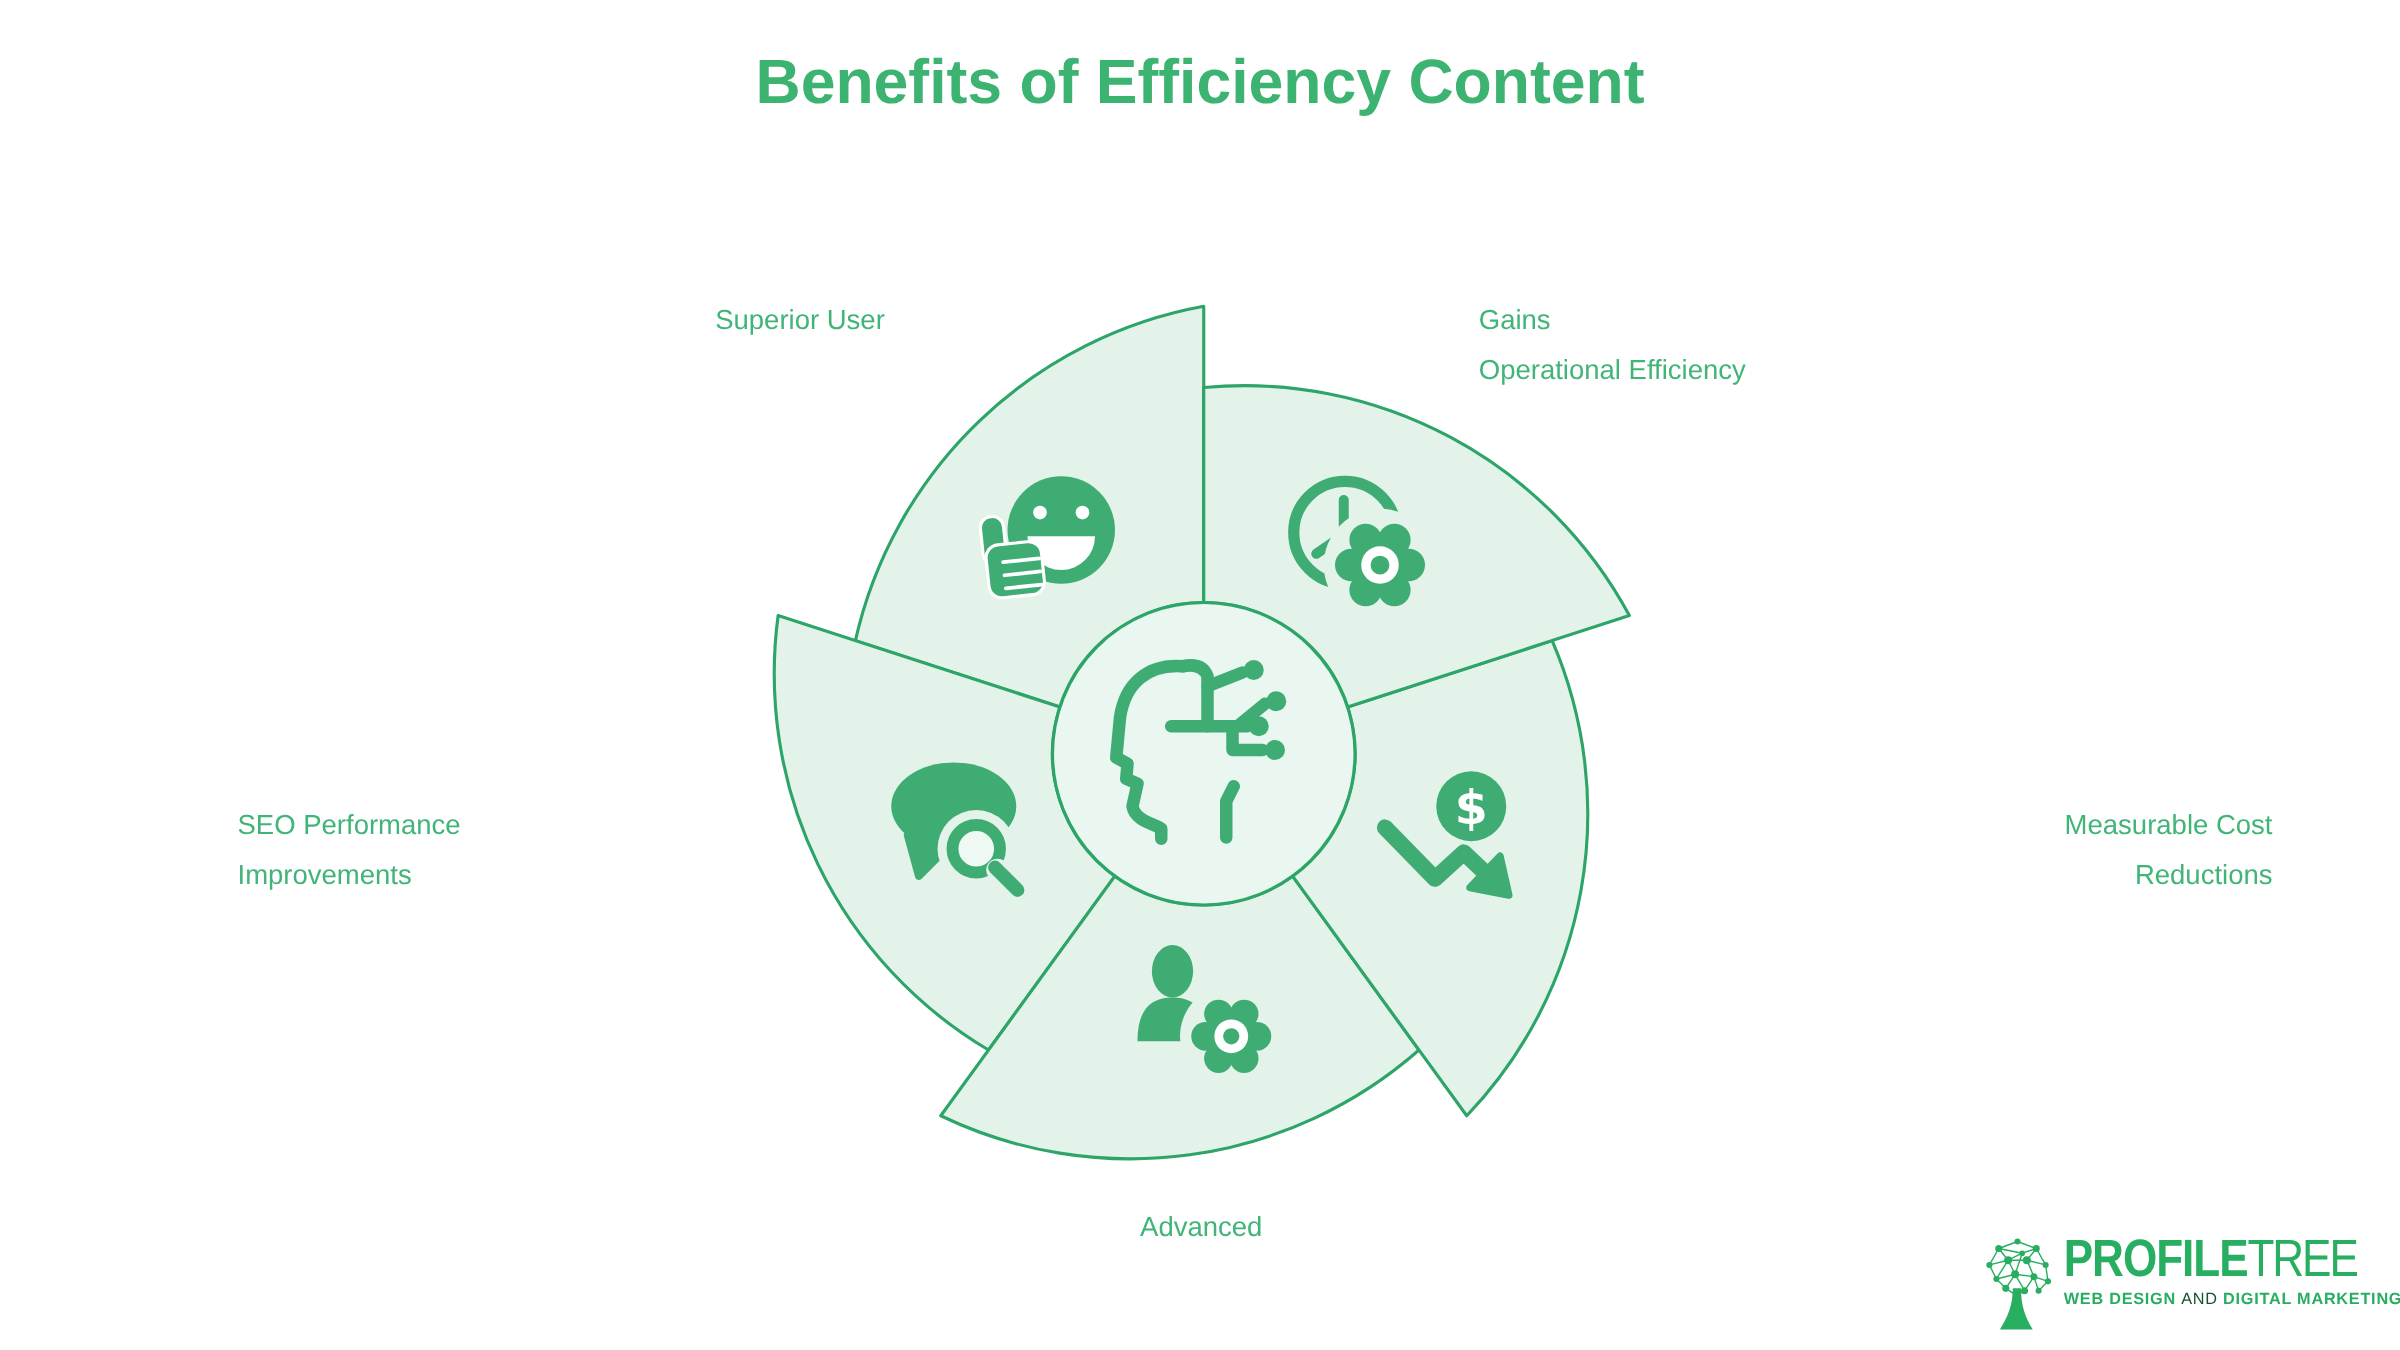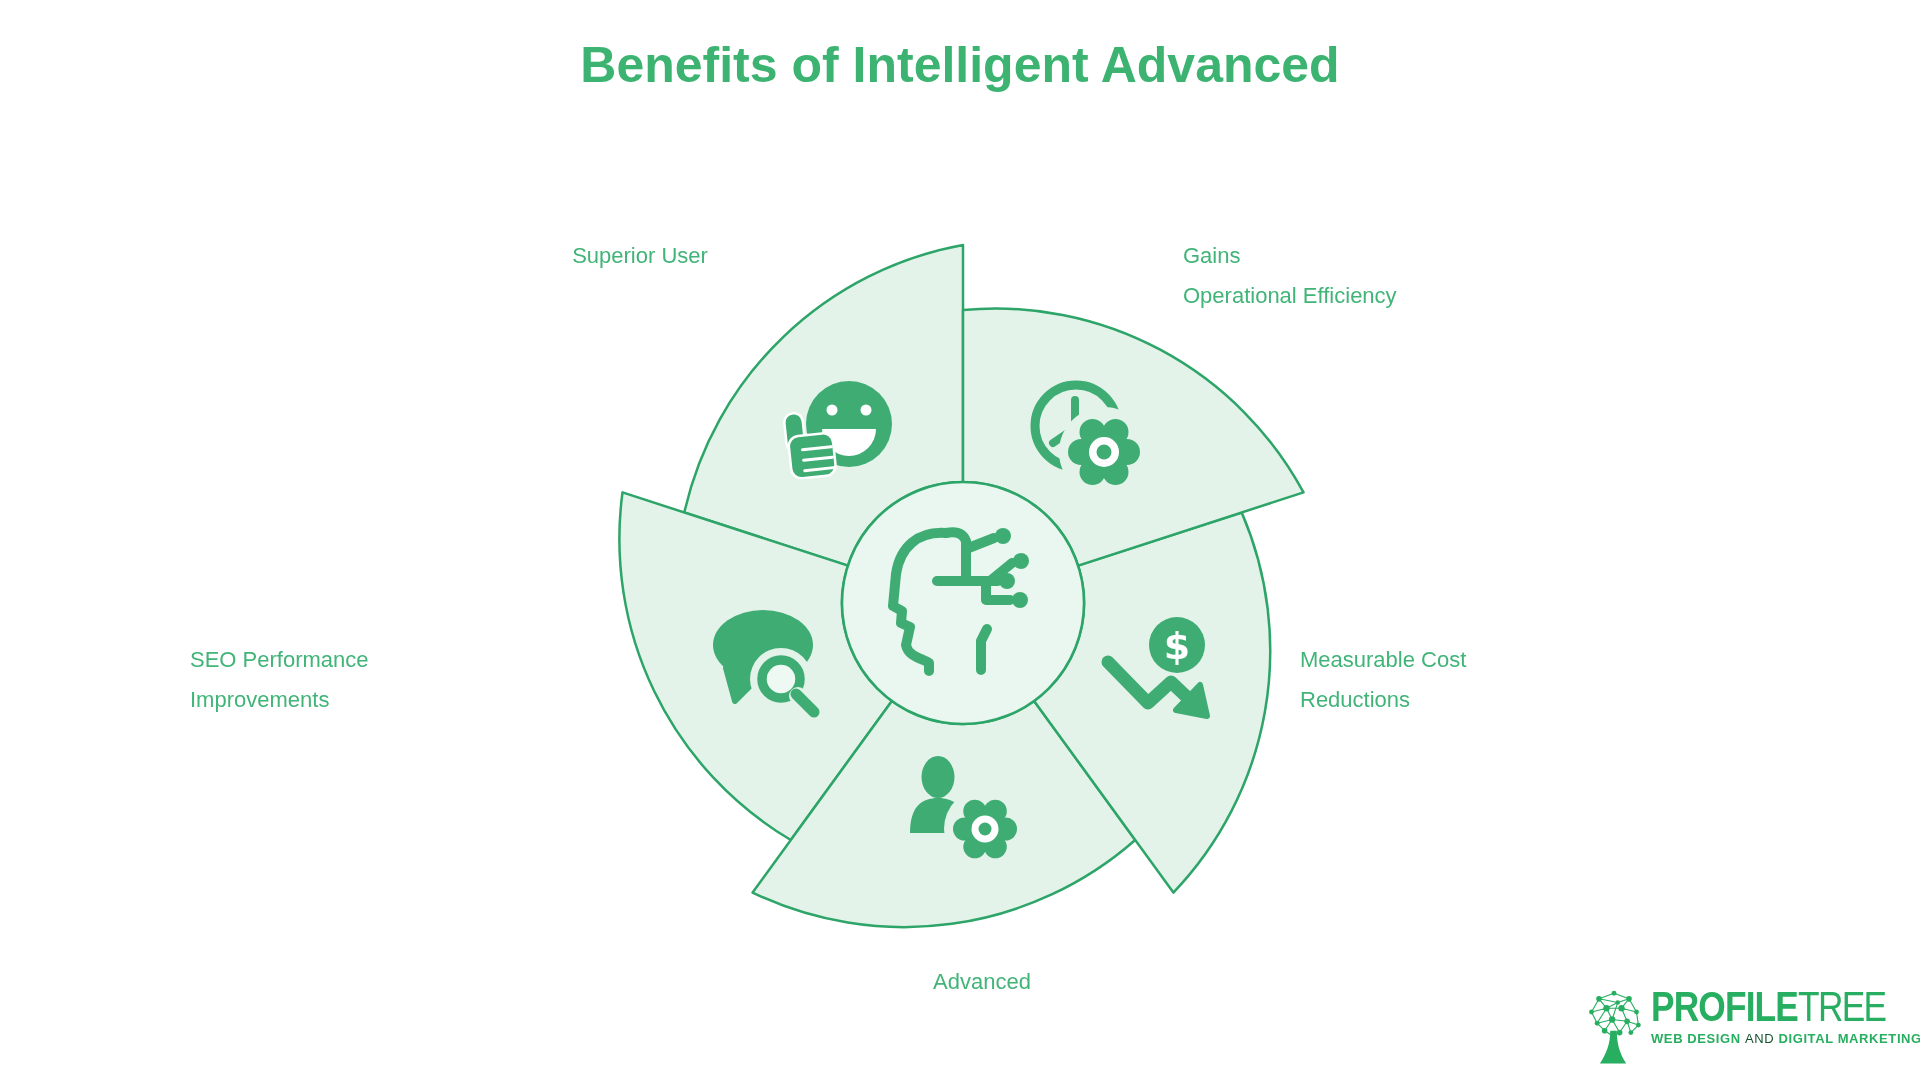--- a/index.html
+++ b/index.html
@@ -10,41 +10,41 @@
   .page-title{
     position:absolute;left:0;top:36px;width:1920px;text-align:center;
     font-size:50px;font-weight:700;color:#3cb371;letter-spacing:0px;
   }
   .diagram-svg{position:absolute;left:0;top:0;}
   .seg-label{
     position:absolute;font-size:22px;line-height:40px;color:#41b478;font-weight:400;
   }
   .lbl-sue{left:440px;top:236px;width:400px;text-align:center;}
   .lbl-oeg{left:1183px;top:236px;width:420px;text-align:left;}
-  .lbl-mcr{left:1300px;top:640px;width:420px;text-align:left;}
+  .lbl-mcr{left:1398px;top:640px;width:420px;text-align:right;}
   .lbl-seo{left:190px;top:640px;width:400px;}
-  .lbl-ap{left:782px;top:962px;width:400px;text-align:center;}
+  .lbl-ap{left:761px;top:962px;width:400px;text-align:center;}
   .logo{
     position:absolute;left:1584px;top:986px;display:flex;align-items:flex-start;gap:7px;
   }
   .logo-text-col{display:flex;flex-direction:column;}
   .logo-name{
     font-size:42px;line-height:42px;font-weight:700;color:#27ae60;letter-spacing:-1px;
     transform:scaleX(0.84);transform-origin:left top;white-space:nowrap;
   }
   .logo-name .thin{font-weight:400;letter-spacing:-2px;}
   .logo-tagline{
     margin-top:3px;font-size:13px;font-weight:700;color:#27ae60;letter-spacing:0.6px;white-space:nowrap;
   }
   .logo-tagline .and{color:#14532d;font-weight:400;}
 </style>
 </head>
 <body>
 
-<div class="page-title">Benefits of Intelligent Advanced</div>
+<div class="page-title">Benefits of Efficiency Content</div>
 
 <svg class="diagram-svg" width="1920" height="1080" viewBox="0 0 1920 1080">
 
   <g fill="#e3f3e9" stroke="#2da468" stroke-width="2.5" stroke-linejoin="round">
     <path d="M 963,482 L 963,245 A 350,350 0 0 0 684.3,512.5 L 847.9,565.6 A 121,121 0 0 1 963,482 Z"></path>
     <path d="M 847.9,565.6 L 622.5,492.4 A 350,350 0 0 0 790.8,840 L 891.9,700.9 A 121,121 0 0 1 847.9,565.6 Z"></path>
     <path d="M 891.9,700.9 L 752.6,892.6 A 350,350 0 0 0 1135.2,840 L 1034.1,700.9 A 121,121 0 0 1 891.9,700.9 Z"></path>
     <path d="M 1034.1,700.9 L 1173.4,892.6 A 350,350 0 0 0 1241.7,512.5 L 1078.1,565.6 A 121,121 0 0 1 1034.1,700.9 Z"></path>
     <path d="M 1078.1,565.6 L 1303.5,492.4 A 350,350 0 0 0 963,310 L 963,482 A 121,121 0 0 1 1078.1,565.6 Z"></path>
   </g>

